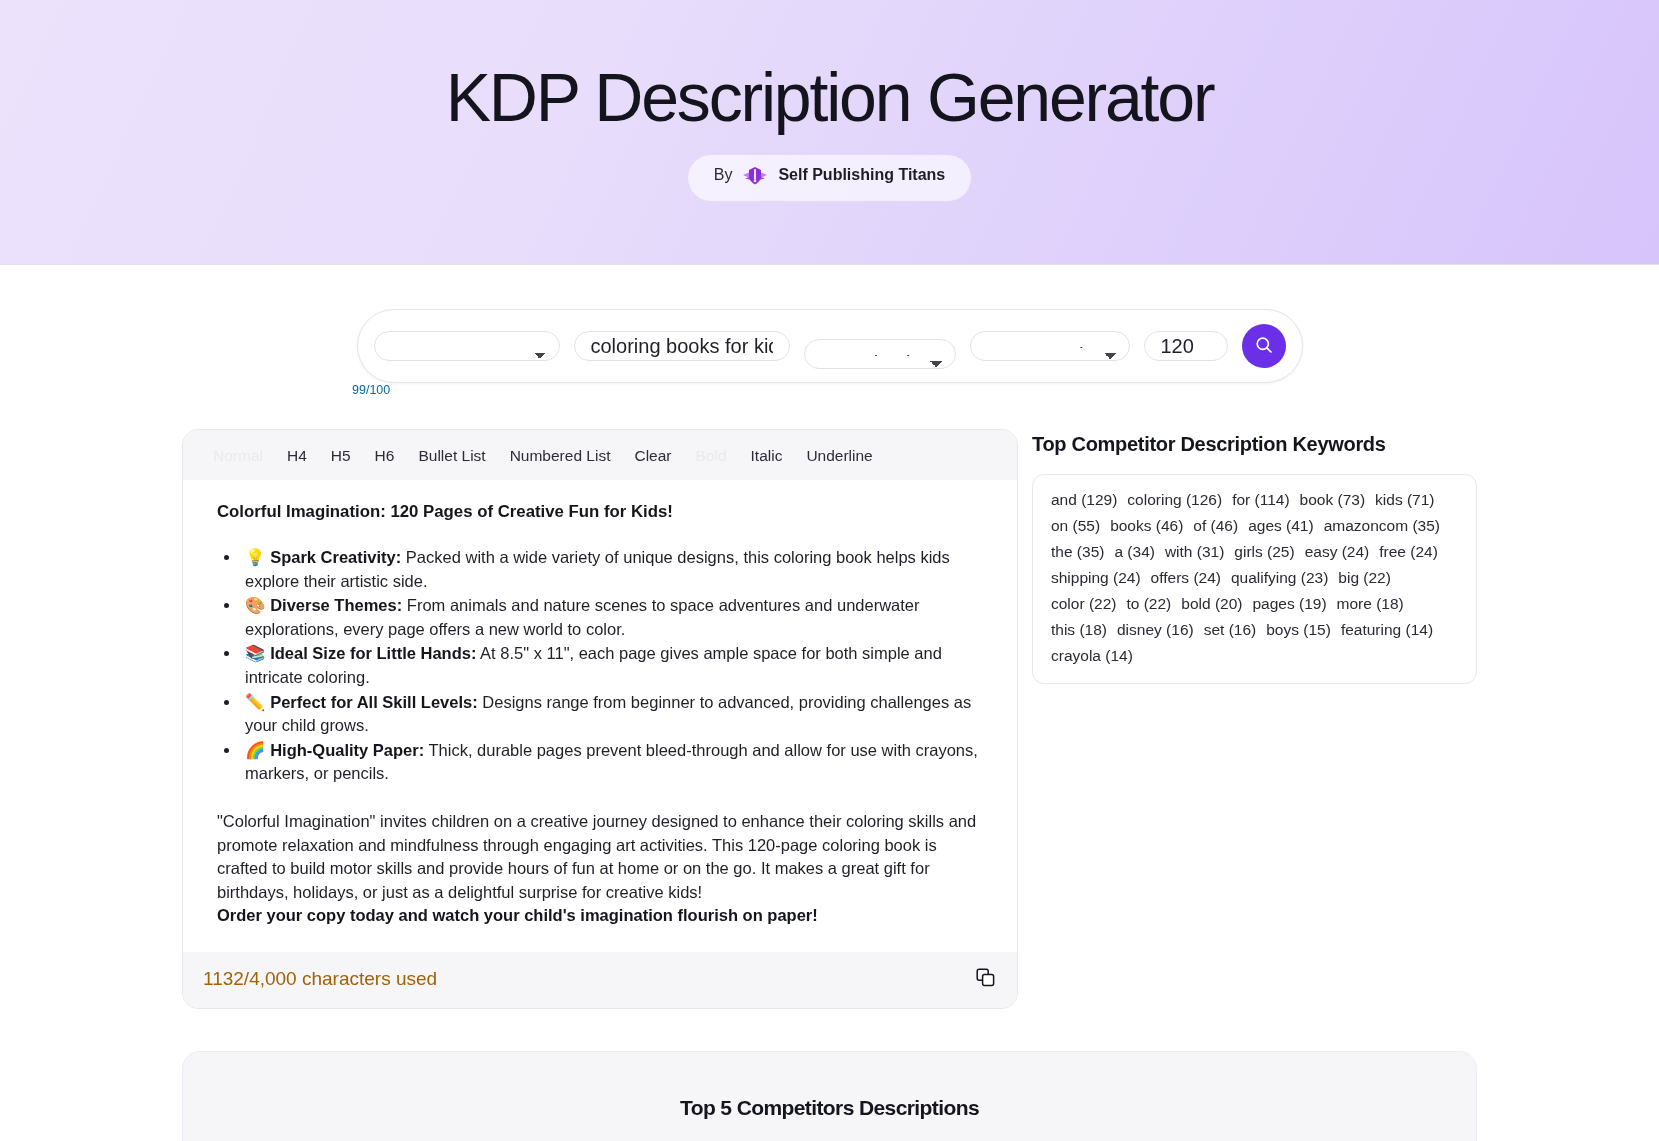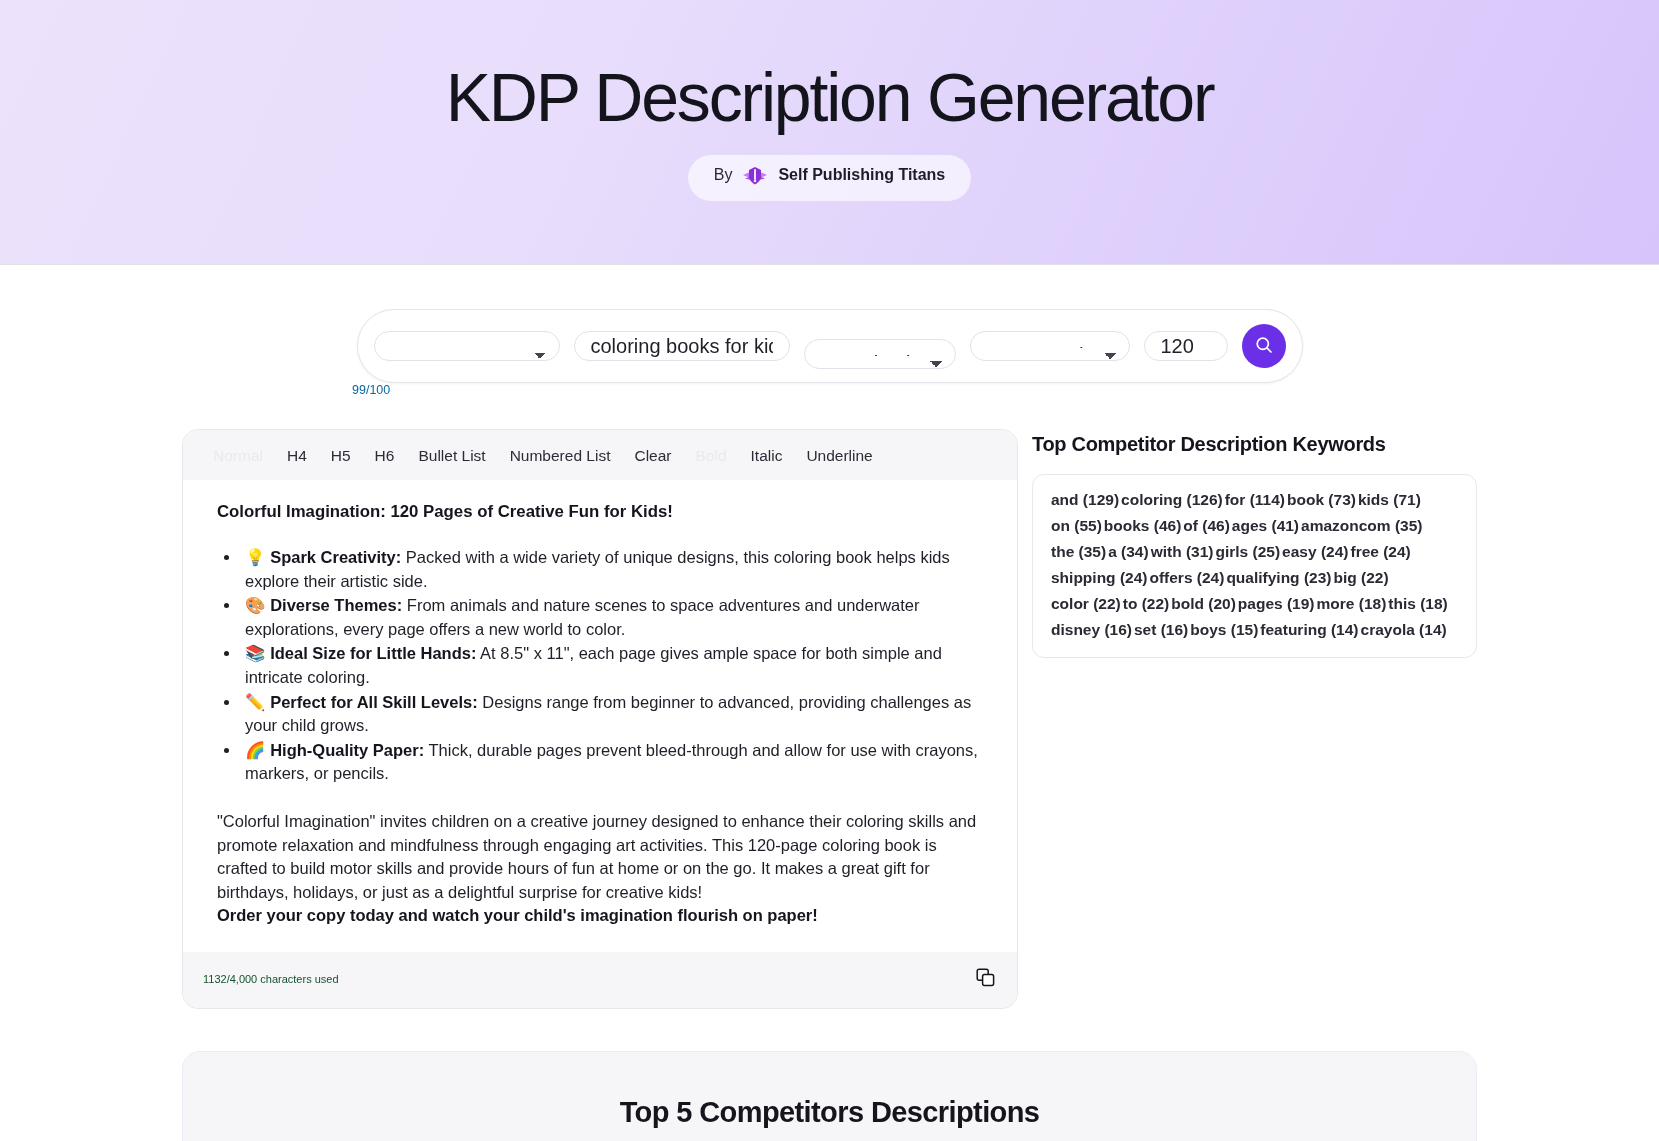--- a/index.html
+++ b/index.html
@@ -162,57 +162,56 @@
   .emoji { font-family: "DejaVu Sans", sans-serif; }
   .desc-para { margin: 0; }
   .desc-cta { font-weight: 700; margin: 0; color: #15151e; }
   .editor-footer {
     display: flex;
     align-items: center;
     justify-content: space-between;
     padding: 14px 20px 16px 20px;
     background: #f6f6f8;
   }
-  .counter-text { font-size: 11px; color: #14532d; }
+  .counter-text { font-size: 19px; color: #a16207; }
   .copy-btn { background: none; border: none; cursor: pointer; padding: 2px; display: flex; }
 
   
   .kw-col { flex: 1; padding-top: 4px; }
   .kw-heading {
     font-size: 20px;
     font-weight: 700;
     color: #15151e;
     margin: 0 0 18px 0;
     letter-spacing: -0.3px;
   }
   .kw-box {
     border: 1px solid #e7e7ec;
     border-radius: 12px;
     padding: 16px 18px 18px 18px;
     background: #fff;
     display: flex;
     flex-wrap: wrap;
-    gap: 8px 2px;
-    font-weight: bold;
+    gap: 8px 10px;
   }
   .kw-item { font-size: 15.5px; color: #2a2a34; white-space: nowrap; }
 
   
   .bottom-card {
     margin: 42px 182px 0 182px;
     background: #f6f6f8;
     border: 1px solid #eeeaf6;
     border-radius: 18px;
     padding: 44px 40px 0 40px;
     height: 160px;
     overflow: hidden;
   }
   .bottom-title {
     text-align: center;
-    font-size: 29px;
+    font-size: 21px;
     font-weight: 700;
     color: #15151e;
     margin: 0 0 44px 0;
     letter-spacing: -0.6px;
   }
 </style>
 </head>
 <body>
 
 <div class="hero">

